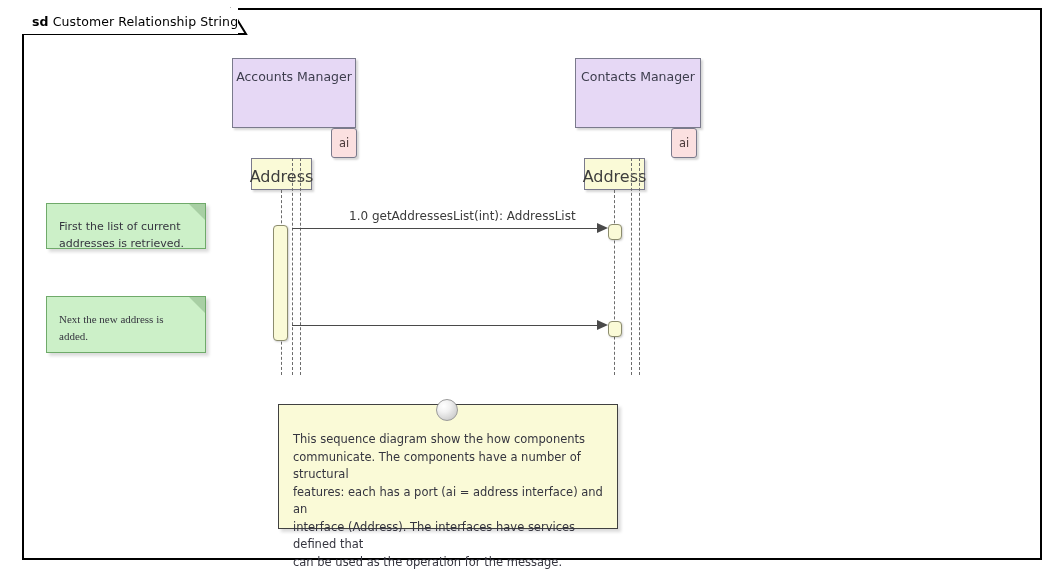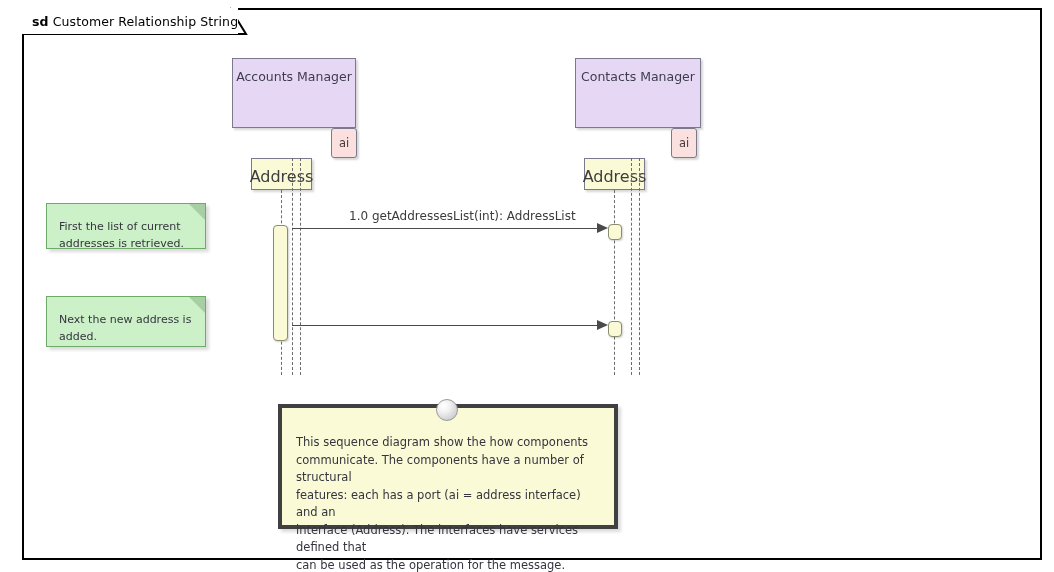--- a/index.html
+++ b/index.html
@@ -129,21 +129,21 @@
     position: absolute;
     box-sizing: border-box;
     box-shadow: 3px 3px 3px rgba(0,0,0,0.14);
   }
   .note-green {
     background: #CCF0C8;
     border: 1px solid #6faa6a;
   }
   .note-yellow {
     background: #FAFAD7;
-    border: 4px solid #404040;
+    border: 1px solid #404040;
   }
   .note-fold {
     position: absolute;
     top: 0; right: 0;
     width: 0; height: 0;
     border-left: 16px solid transparent;
     border-top: 16px solid #a8cfa4;
   }
   .note-text {
     font-size: 11px;
@@ -228,21 +228,21 @@
 
   <div class="msg-line" style="left:292px; top:325px; width:306px;"></div>
   <div class="msg-arrow" style="left:597px; top:320px;"></div>
 
   <div class="note note-green" style="left:46px; top:203px; width:160px; height:46px;">
     <div class="note-fold"></div>
     <div class="note-text">First the list of current
 addresses is retrieved.</div>
   </div>
 
-  <div class="note note-green" style="left:46px; top:296px; width:160px; height:51px;">
+  <div class="note note-green" style="left:46px; top:296px; width:160px; height:57px;font-family:Liberation Serif, serif;">
     <div class="note-fold"></div>
     <div class="note-text">Next the new address is
 added.</div>
   </div>
 
   <div class="note note-yellow" style="left:278px; top:404px; width:340px; height:125px;">
     <div class="note-text-big">This sequence diagram show the how components
 communicate. The components have a number of structural
 features: each has a port (ai = address interface) and an
 interface (Address). The interfaces have services defined that

